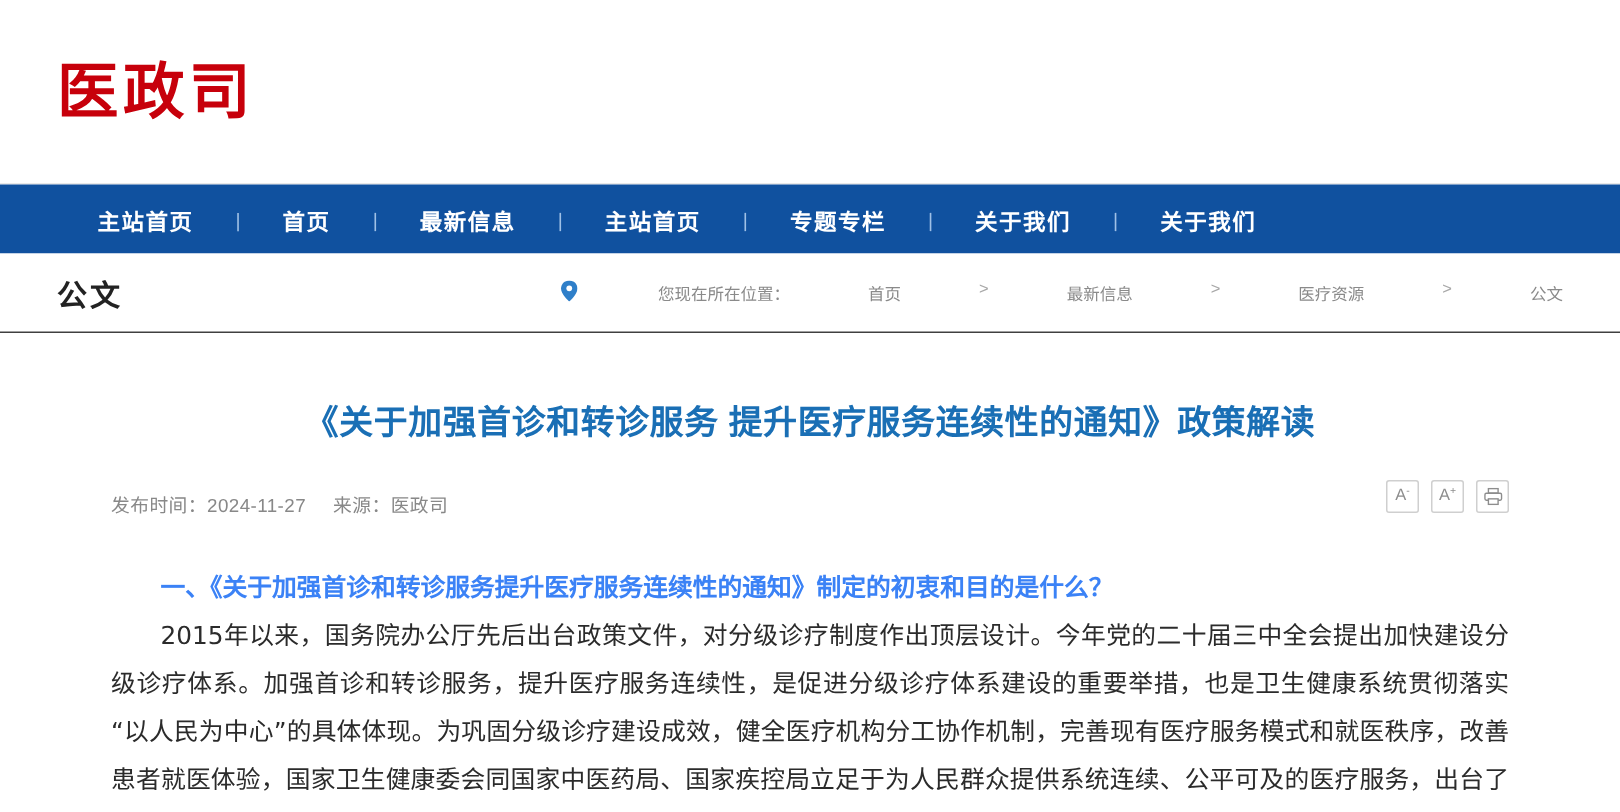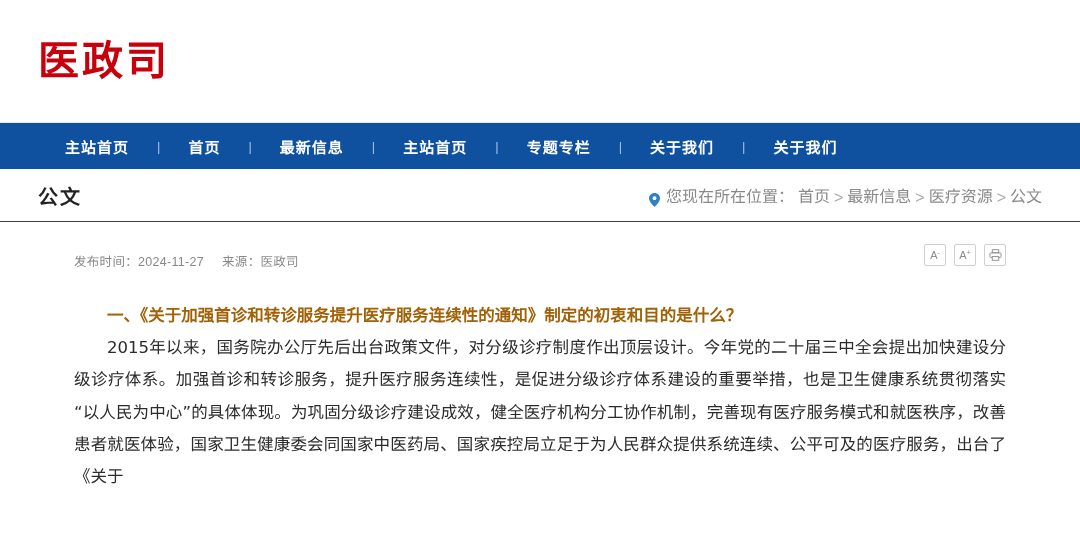--- a/index.html
+++ b/index.html
@@ -73,23 +73,24 @@
   }
   .subhead-title {
     font-size: 20px;
     font-weight: bold;
     color: #222222;
     letter-spacing: 2px;
   }
   .breadcrumb {
     margin-left: auto;
     display: flex;
-    align-items: flex-end;
-    font-size: 16px;
+    align-items: flex-start;
+    font-size: 11px;
     color: #8a8a8a;
+    gap: 48px;
   }
   .pin-icon {
     width: 11px; height: 14px;
     margin-right: 6px;
     display: inline-block;
     position: relative;
   }
   .pin-icon svg { display: block; }
   .breadcrumb .crumb-label { margin-right: 4px; }
   .breadcrumb .crumb { color: #8a8a8a; }
@@ -153,21 +154,21 @@
     font-size: 16.5px;
     line-height: 1.95;
     color: #2b2b2b;
     text-align: justify;
     font-family: "DejaVu Sans", "Liberation Sans", sans-serif;
   }
   .body-text p { margin: 0; }
   .q-heading {
     text-indent: 2em;
     font-weight: bold;
-    color: #a16207;
+    color: #3b82f6;
   }
   .para {
     text-indent: 2em;
   }
 </style>
 </head>
 <body>
 
 <div class="page">
 
@@ -205,20 +206,21 @@
       <span class="crumb-sep">&gt;</span>
       <span class="crumb">最新信息</span>
       <span class="crumb-sep">&gt;</span>
       <span class="crumb">医疗资源</span>
       <span class="crumb-sep">&gt;</span>
       <span class="crumb">公文</span>
     </div>
   </div>
 
   <div class="article">
+    <h1 class="article-title">《关于加强首诊和转诊服务 提升医疗服务连续性的通知》政策解读</h1>
 
     <div class="meta-row">
       <div class="meta-text">
         <span>发布时间：</span><span>2024-11-27</span><span class="meta-sep"></span><span>来源：</span><span>医政司</span>
       </div>
 
       <div class="tools">
         <div class="tool-btn">
           <span>A</span>
             <sup>-</sup>

